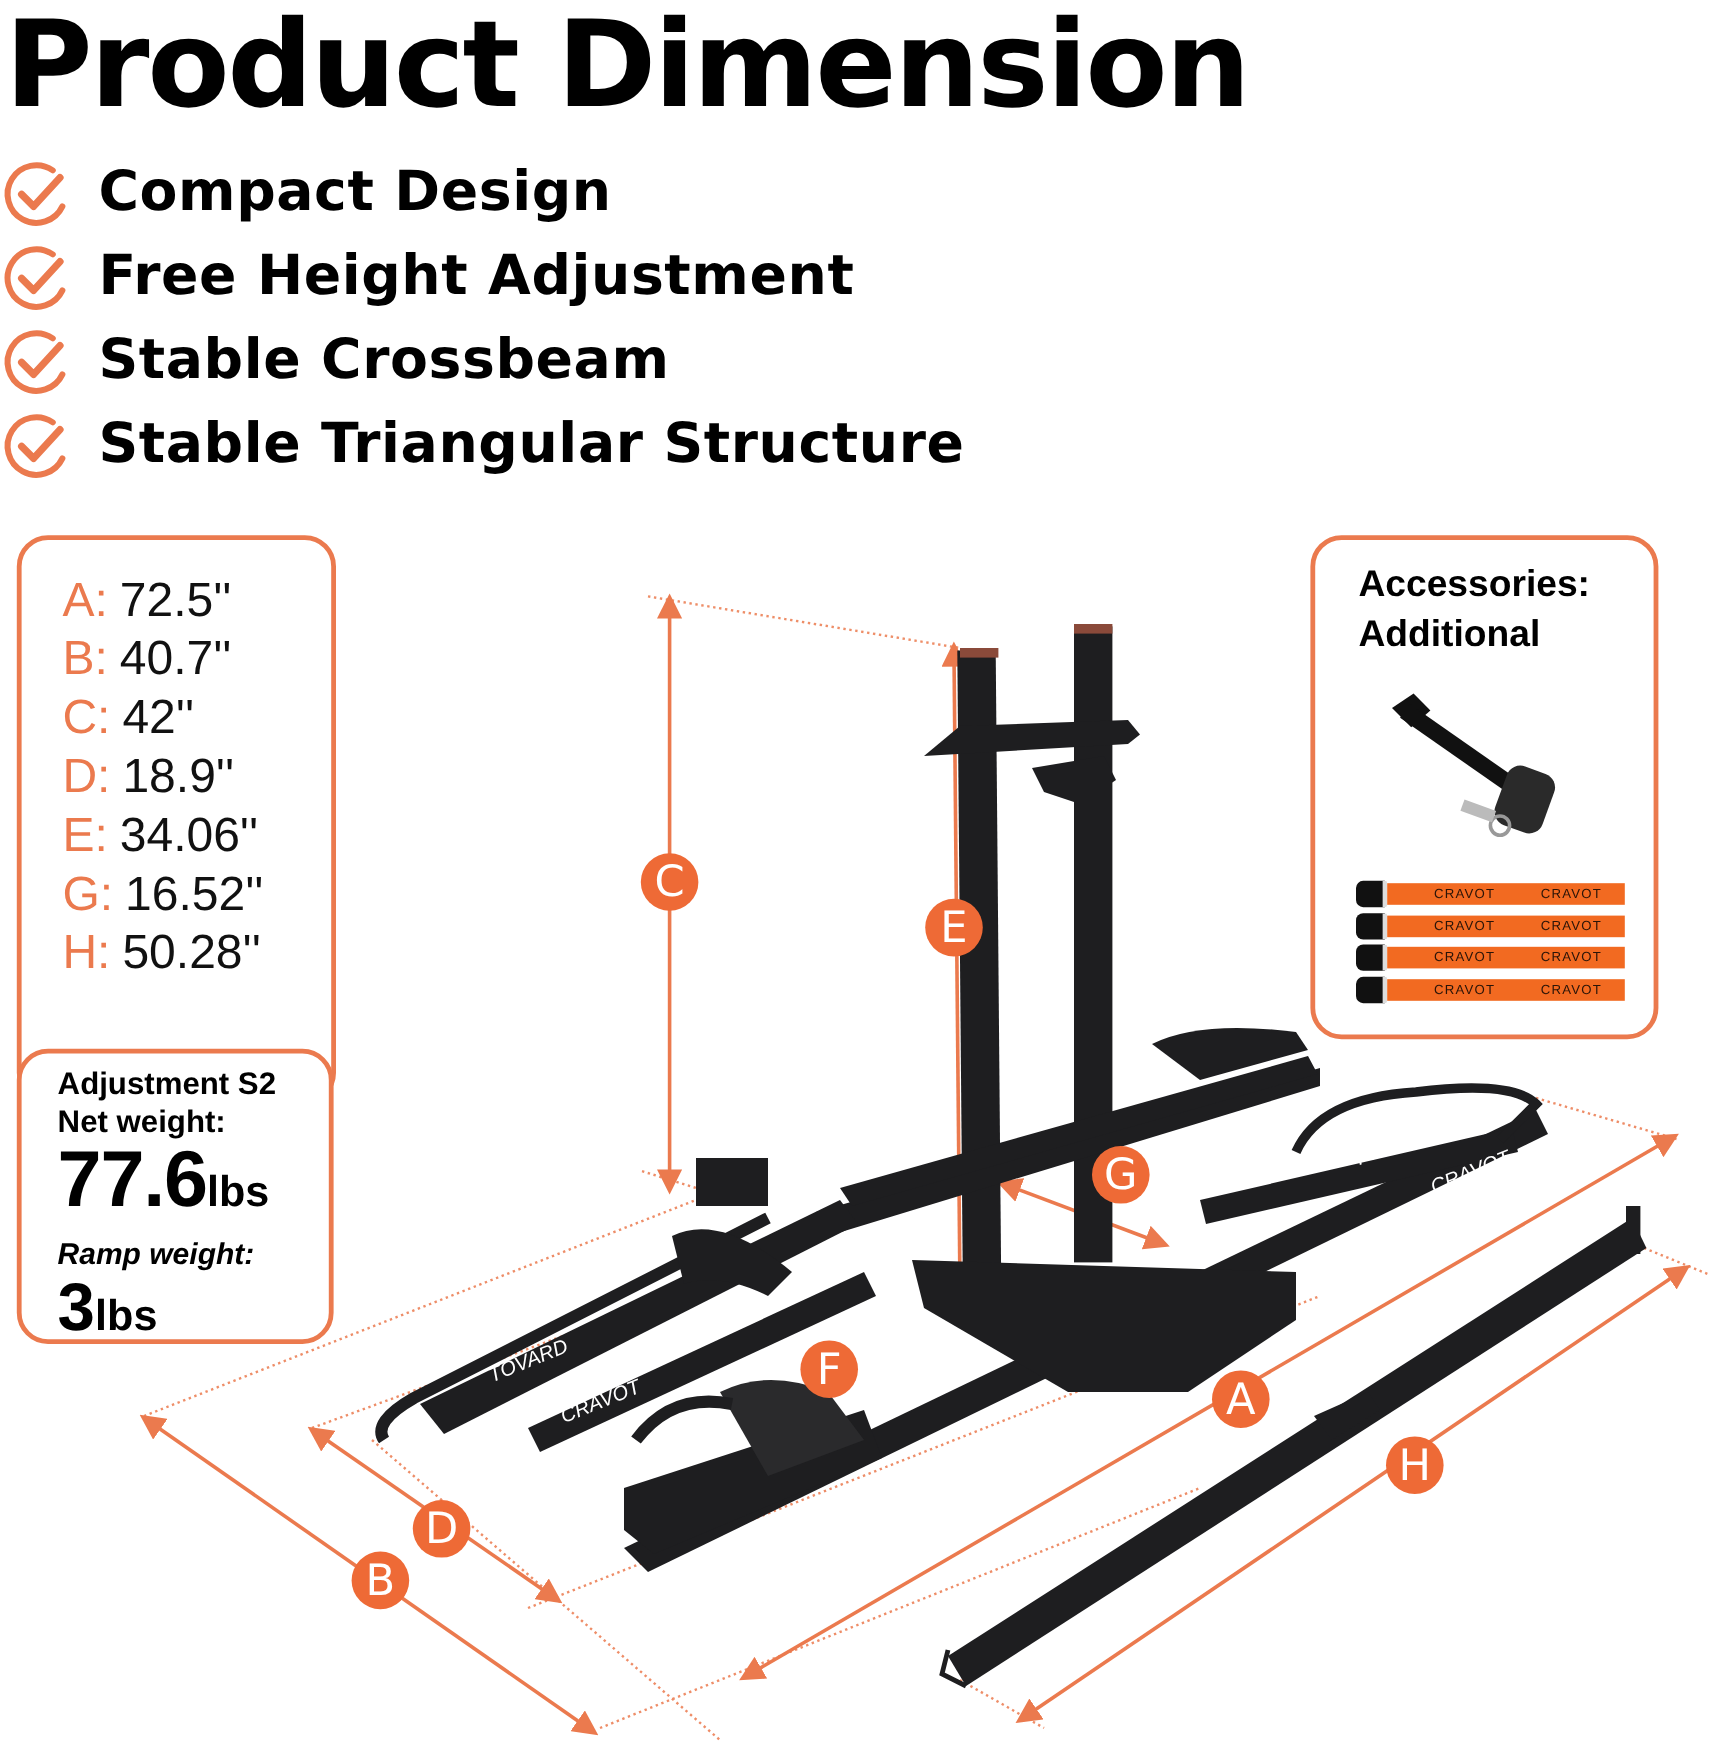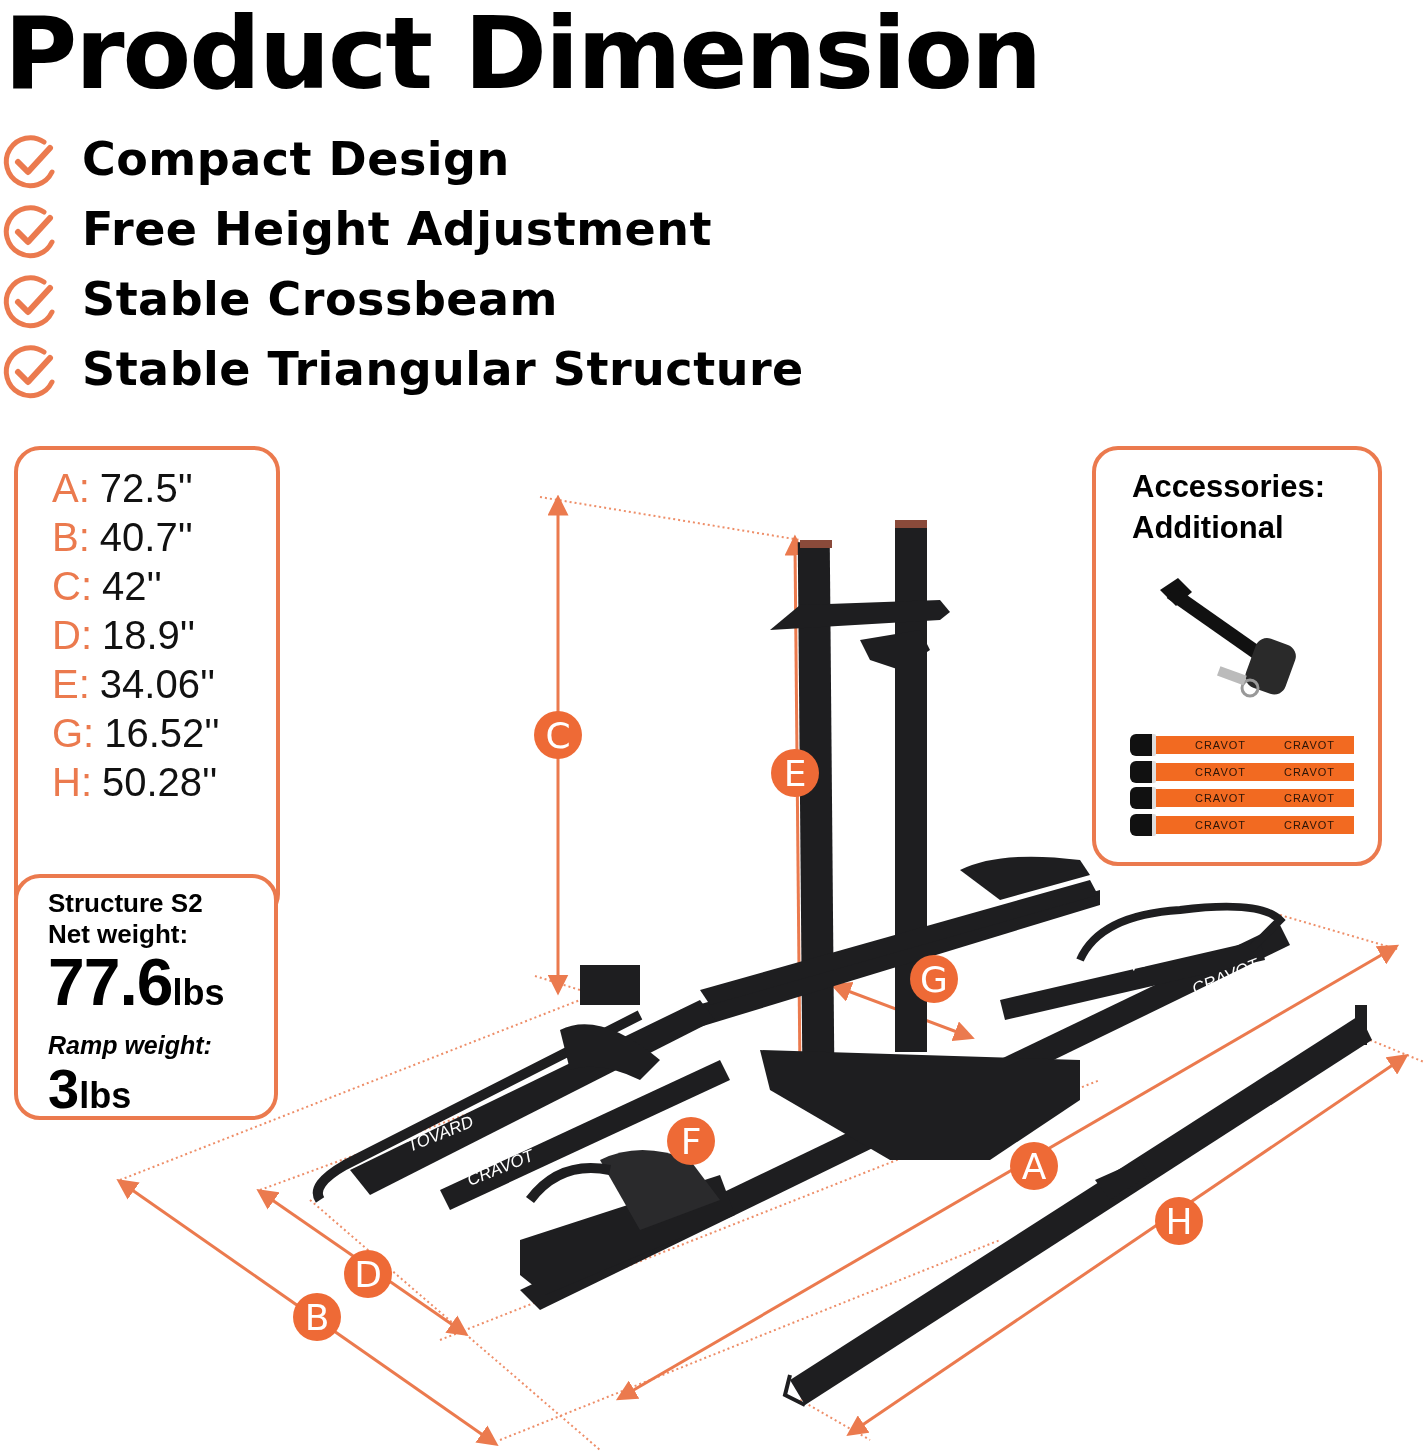--- a/index.html
+++ b/index.html
@@ -3,21 +3,21 @@
 <meta charset="utf-8">
 <style>
   html, body { margin:0; padding:0; background:#ffffff; }
   body { width:1426px; height:1452px; position:relative; overflow:hidden; font-family:"Liberation Sans", sans-serif; color:#000; }
   .title { position:absolute; left:4px; top:-6px; font-family:"DejaVu Sans", sans-serif; font-weight:bold; font-size:100px; letter-spacing:-2px; line-height:120px; white-space:nowrap; }
   .features { position:absolute; left:0; top:132px; }
   .feature { position:absolute; left:0; height:60px; display:flex; align-items:flex-start; white-space:nowrap; }
   .feature .chk { width:60px; height:60px; display:block; }
   .feature .ftxt { margin-left:22px; font-family:"DejaVu Sans", sans-serif; font-weight:bold; font-size:46px; letter-spacing:0.5px; }
   .box { position:absolute; border:4px solid #EB7A4E; border-radius:26px; background:#fff; box-sizing:border-box; }
-  .dims { left:14px; top:446px; width:266px; height:474px; padding:14px 0 0 34px; }
+  .dims { left:14px; top:446px; width:266px; height:474px; padding:26px 0 0 34px; }
   .dim-row { height:49px; line-height:49px; font-size:40px; white-space:nowrap; }
   .dim-row .k { color:#EB7A4E; }
   .dim-row .v { margin-left:10px; color:#111; }
   .weight { left:14px; top:874px; width:264px; height:246px; padding:10px 0 0 30px; }
   .weight .l1 { font-weight:bold; font-size:26px; line-height:31px; }
   .weight .big { font-weight:bold; font-size:66px; line-height:64px; letter-spacing:-1px; }
   .weight .unit { font-size:36px; letter-spacing:0; }
   .weight .l3 { font-weight:bold; font-size:25px; line-height:32px; margin-top:4px;font-style:italic; }
   .weight .big2 { font-weight:bold; font-size:56px; line-height:56px; }
   .acc { left:1092px; top:446px; width:290px; height:420px; padding:16px 0 0 36px; }
@@ -159,21 +159,21 @@
   <div class="dim-row"><span class="k">A:</span><span class="v">72.5''</span></div>
   <div class="dim-row"><span class="k">B:</span><span class="v">40.7''</span></div>
   <div class="dim-row"><span class="k">C:</span><span class="v">42''</span></div>
   <div class="dim-row"><span class="k">D:</span><span class="v">18.9''</span></div>
   <div class="dim-row"><span class="k">E:</span><span class="v">34.06''</span></div>
   <div class="dim-row"><span class="k">G:</span><span class="v">16.52''</span></div>
   <div class="dim-row"><span class="k">H:</span><span class="v">50.28''</span></div>
 </div>
 
 <div class="box weight">
-  <div class="l1">Structure S2</div>
+  <div class="l1">Adjustment S2</div>
   <div class="l1">Net weight:</div>
   <div class="big"><span>77.6</span><span class="unit">lbs</span></div>
   <div class="l3">Ramp weight:</div>
   <div class="big2"><span>3</span><span class="unit">lbs</span></div>
 </div>
 
 <div class="box acc">
   <div class="atitle">Accessories:</div>
   <div class="atitle">Additional</div>
   <svg class="pin" viewBox="0 0 160 140">

